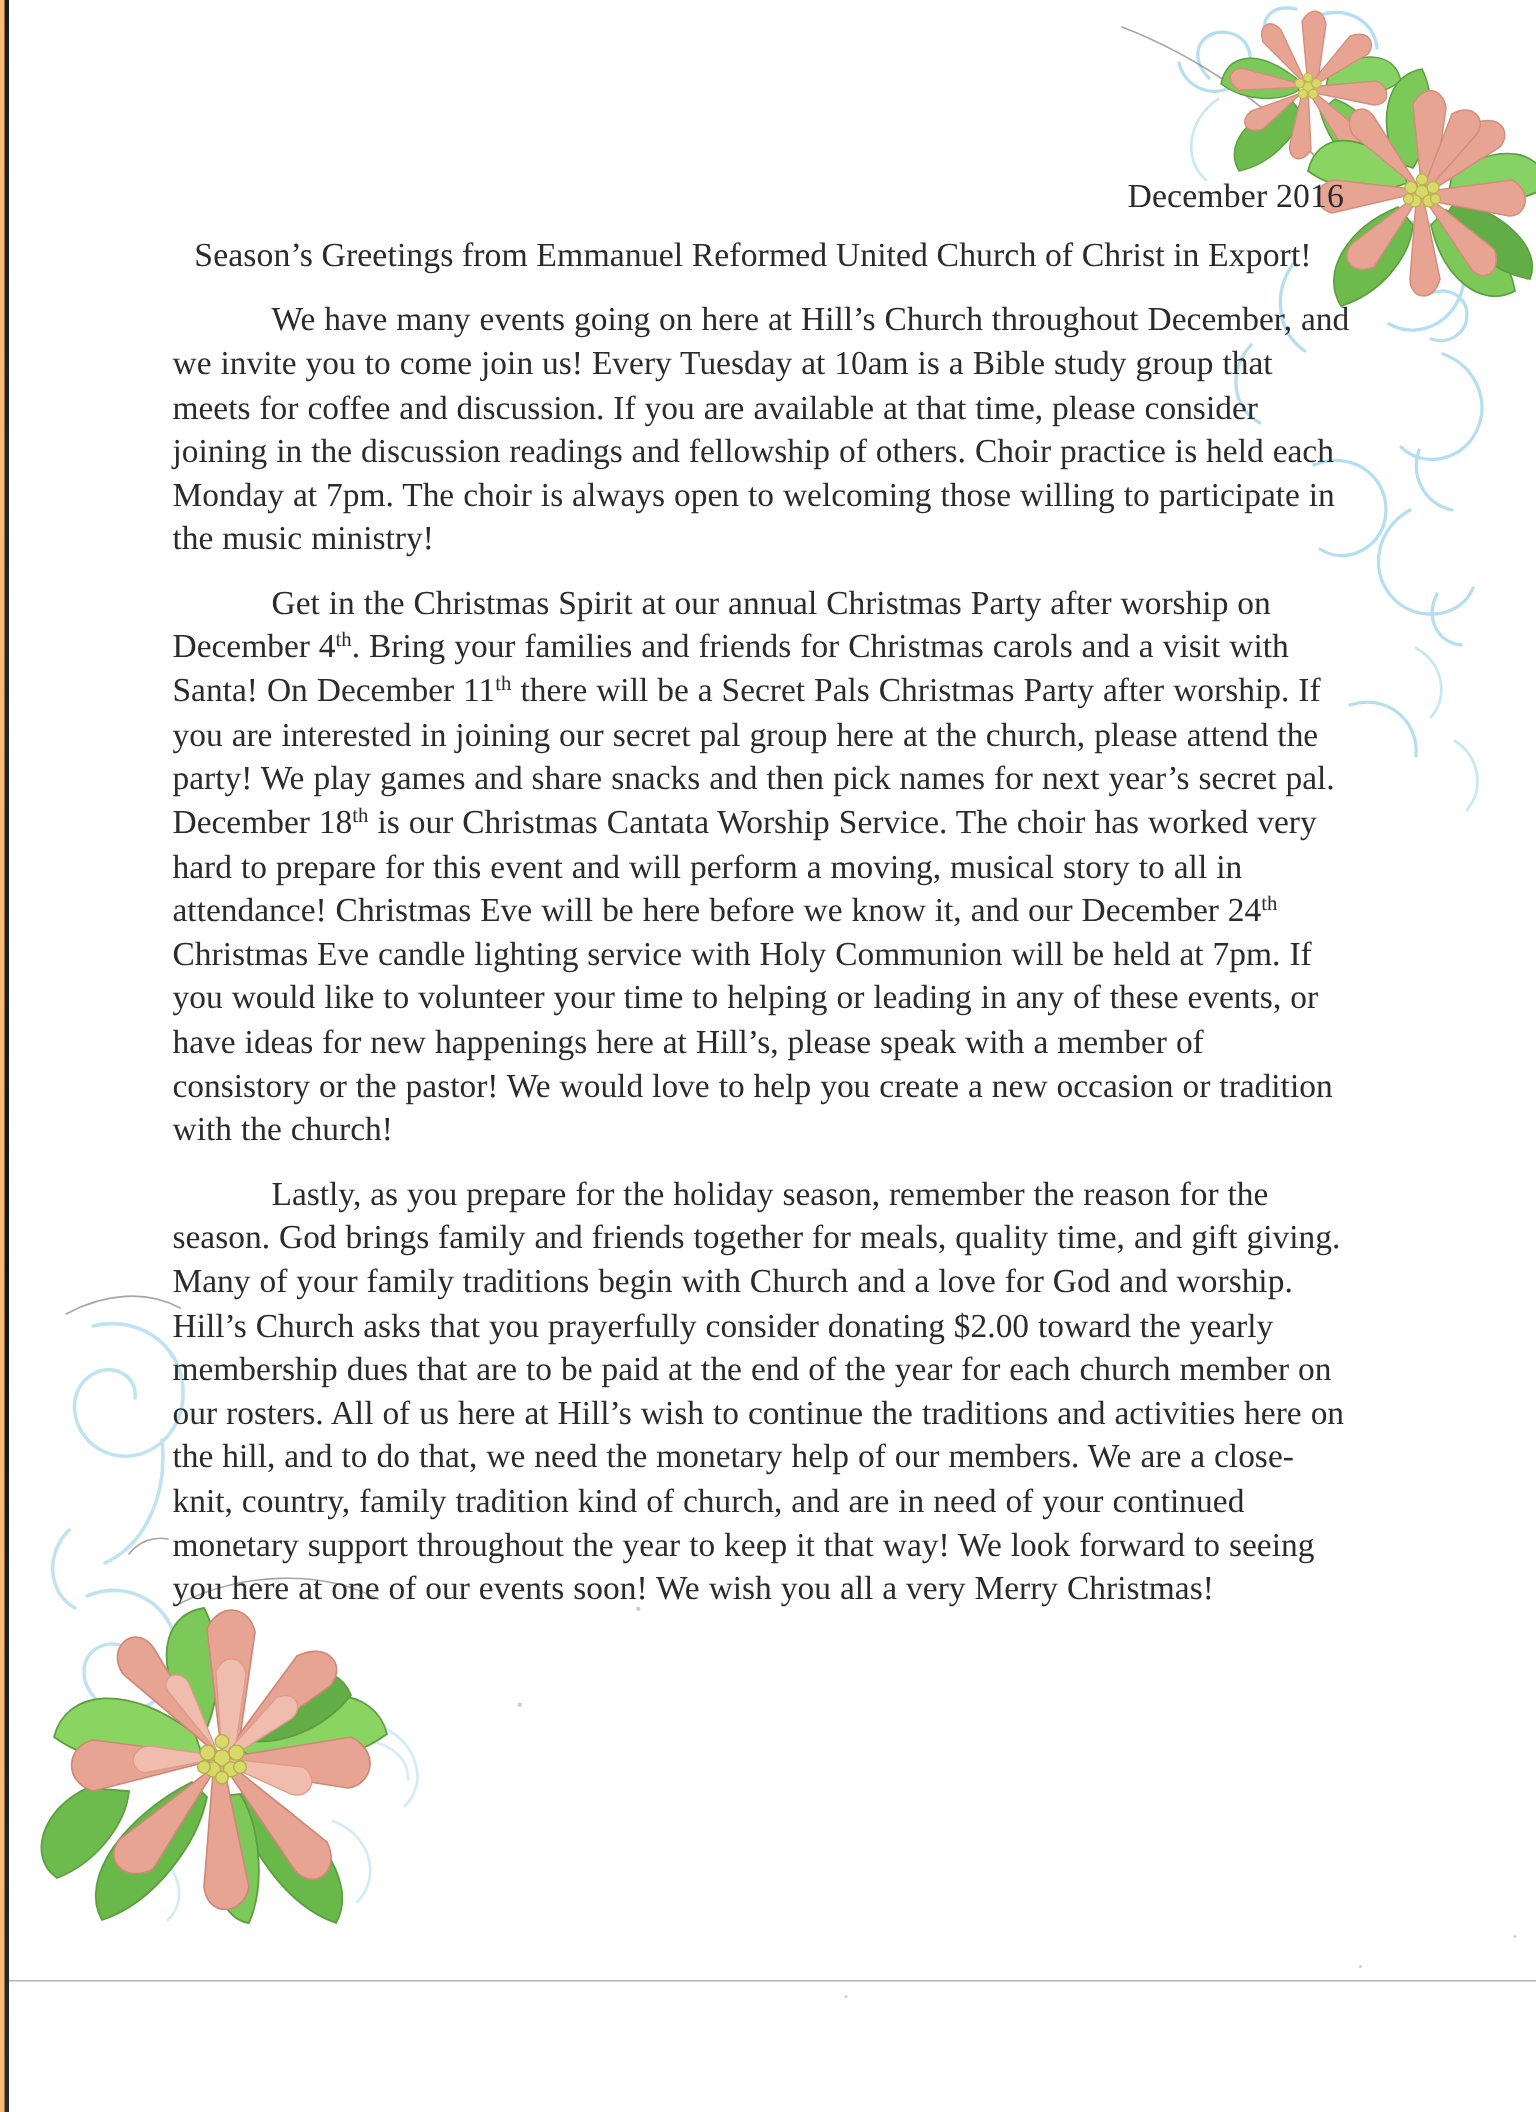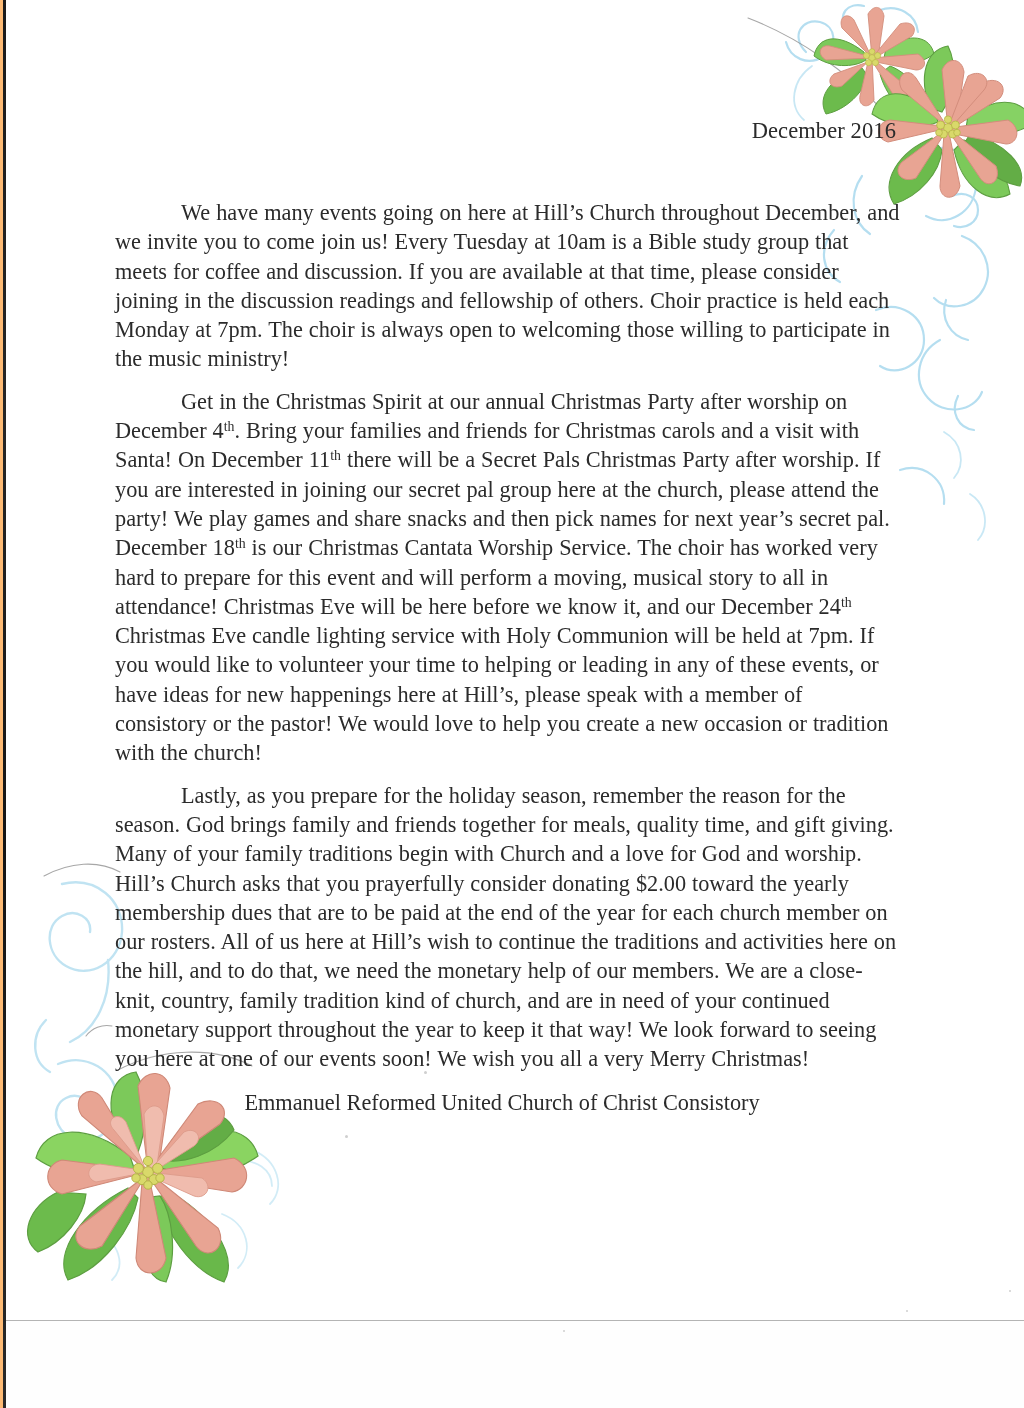--- a/index.html
+++ b/index.html
@@ -299,29 +299,29 @@
           <circle cx="12" cy="6" r="4.2"></circle>
         <circle cx="0" cy="13" r="4.2"></circle>
       </g>
     </g>
   </svg>
 
   <div class="text-layer">
 
     <div class="date-line">December 2016</div>
 
+    <div class="greeting-line">Season’s Greetings from Emmanuel Reformed United Church of Christ in Export!</div>
 
     <div class="body-block">
       <p class="para">We have many events going on here at Hill’s Church throughout December, and we invite you to come join us! Every Tuesday at 10am is a Bible study group that meets for coffee and discussion. If you are available at that time, please consider joining in the discussion readings and fellowship of others. Choir practice is held each Monday at 7pm. The choir is always open to welcoming those willing to participate in the music ministry!</p>
       <p class="para">Get in the Christmas Spirit at our annual Christmas Party after worship on December 4<sup>th</sup>. Bring your families and friends for Christmas carols and a visit with Santa! On December 11<sup>th</sup> there will be a Secret Pals Christmas Party after worship. If you are interested in joining our secret pal group here at the church, please attend the party! We play games and share snacks and then pick names for next year’s secret pal. December 18<sup>th</sup> is our Christmas Cantata Worship Service. The choir has worked very hard to prepare for this event and will perform a moving, musical story to all in attendance! Christmas Eve will be here before we know it, and our December 24<sup>th</sup> Christmas Eve candle lighting service with Holy Communion will be held at 7pm. If you would like to volunteer your time to helping or leading in any of these events, or have ideas for new happenings here at Hill’s, please speak with a member of consistory or the pastor! We would love to help you create a new occasion or tradition with the church!</p>
       <p class="para">Lastly, as you prepare for the holiday season, remember the reason for the season. God brings family and friends together for meals, quality time, and gift giving. Many of your family traditions begin with Church and a love for God and worship. Hill’s Church asks that you prayerfully consider donating $2.00 toward the yearly membership dues that are to be paid at the end of the year for each church member on our rosters. All of us here at Hill’s wish to continue the traditions and activities here on the hill, and to do that, we need the monetary help of our members. We are a close-knit, country, family tradition kind of church, and are in need of your continued monetary support throughout the year to keep it that way! We look forward to seeing you here at one of our events soon! We wish you all a very Merry Christmas!</p>
     </div>
 
     <div class="closing-block">
-      <div class="closing-line signature">Emmanuel Reformed United Church of Christ Consistory</div>
     </div>
   </div>
 
   <div class="scan-speck" style="left:424px;top:1071px;width:3px;height:3px;"></div>
   <div class="scan-speck" style="left:345px;top:1135px;width:3px;height:3px;"></div>
   <div class="scan-speck" style="left:563px;top:1330px;width:2px;height:2px;"></div>
   <div class="scan-speck" style="left:906px;top:1310px;width:2px;height:2px;"></div>
   <div class="scan-speck" style="left:1009px;top:1290px;width:2px;height:2px;"></div>
 
   <div class="scan-page-bottom"></div>

